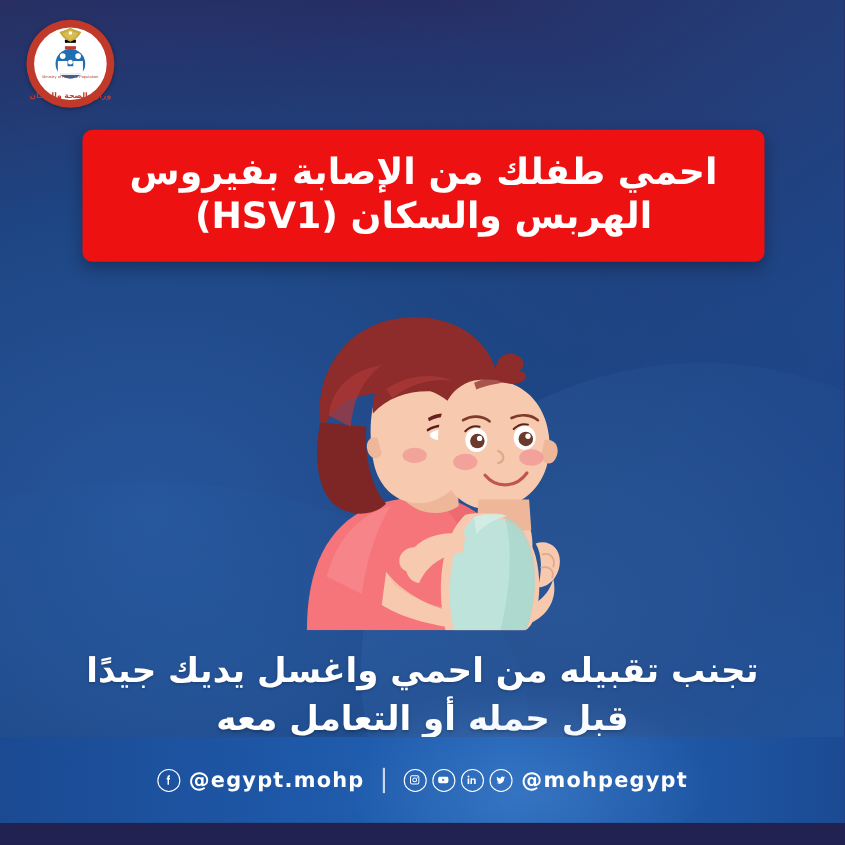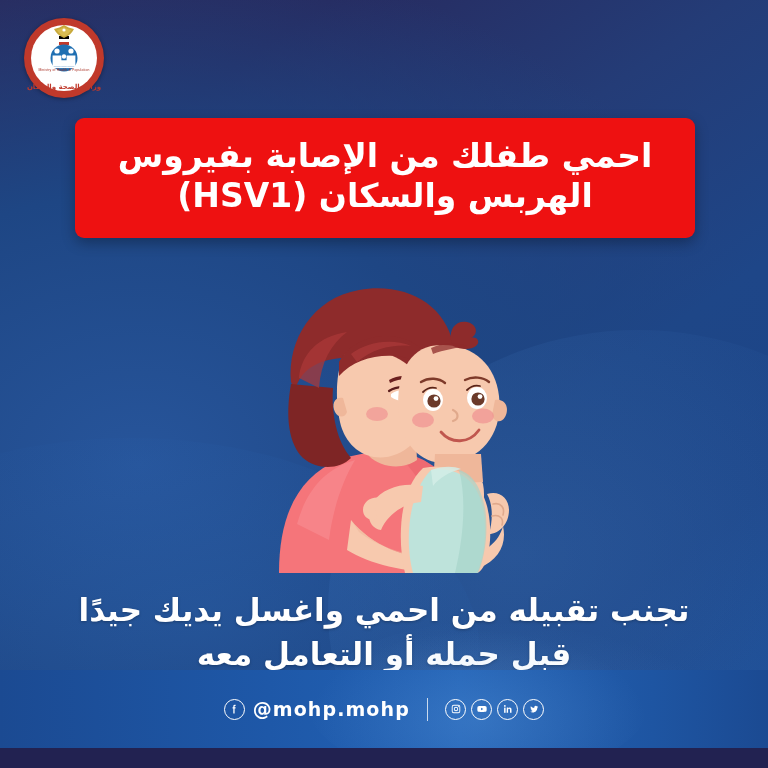--- a/index.html
+++ b/index.html
@@ -321,21 +321,21 @@
   </div>
 
   <div class="footer">
     <div class="social-row">
 
       <span class="soc-icon">
         <svg viewBox="0 0 24 24">
             <path d="M15.3 8.3h-2.1V6.9c0-.6.4-.8.7-.8h1.3V3.5h-1.9c-2.2 0-2.7 1.6-2.7 2.7v2.1H9.1v2.8h1.5V21h2.6v-9.9h1.8z"></path>
           </svg>
       </span>
-      <span class="handle">@mohp.mohp</span>
+      <span class="handle">@egypt.mohp</span>
 
       <span class="divider"></span>
 
       <span class="icon-group">
         <span class="soc-icon">
           <svg viewBox="0 0 24 24">
             <path d="M16.5 3.5h-9A4 4 0 0 0 3.5 7.5v9a4 4 0 0 0 4 4h9a4 4 0 0 0 4-4v-9a4 4 0 0 0-4-4zm2.2 13a2.2 2.2 0 0 1-2.2 2.2h-9a2.2 2.2 0 0 1-2.2-2.2v-9A2.2 2.2 0 0 1 7.5 5.3h9a2.2 2.2 0 0 1 2.2 2.2z"></path>
             <path d="M12 7.6A4.4 4.4 0 1 0 16.4 12 4.4 4.4 0 0 0 12 7.6zm0 7A2.6 2.6 0 1 1 14.6 12 2.6 2.6 0 0 1 12 14.6z"></path>
             <circle cx="16.8" cy="7.2" r="1.1"></circle>
           </svg>
@@ -352,16 +352,17 @@
             <path d="M9.6 9.2h2.9v1.5a3.2 3.2 0 0 1 2.9-1.6c3 0 3.6 2 3.6 4.5v6h-3v-5.3c0-1.3 0-2.9-1.8-2.9s-2 1.4-2 2.8v5.4h-3z"></path>
           </svg>
         </span>
         <span class="soc-icon">
           <svg viewBox="0 0 24 24">
             <path d="M20.5 7.3a6.6 6.6 0 0 1-1.9.5 3.3 3.3 0 0 0 1.5-1.8 6.6 6.6 0 0 1-2.1.8 3.3 3.3 0 0 0-5.6 3A9.3 9.3 0 0 1 5.6 6.4a3.3 3.3 0 0 0 1 4.4 3.3 3.3 0 0 1-1.5-.4 3.3 3.3 0 0 0 2.6 3.2 3.3 3.3 0 0 1-1.5.1 3.3 3.3 0 0 0 3.1 2.3 6.6 6.6 0 0 1-4.9 1.4 9.3 9.3 0 0 0 5 1.5c6 0 9.4-5 9.2-9.6a6.6 6.6 0 0 0 1.9-2.0z"></path>
           </svg>
         </span>
       </span>
 
+      <span class="handle">@mohpegypt</span>
     </div>
   </div>
 
 </div>
 
 </body></html>

